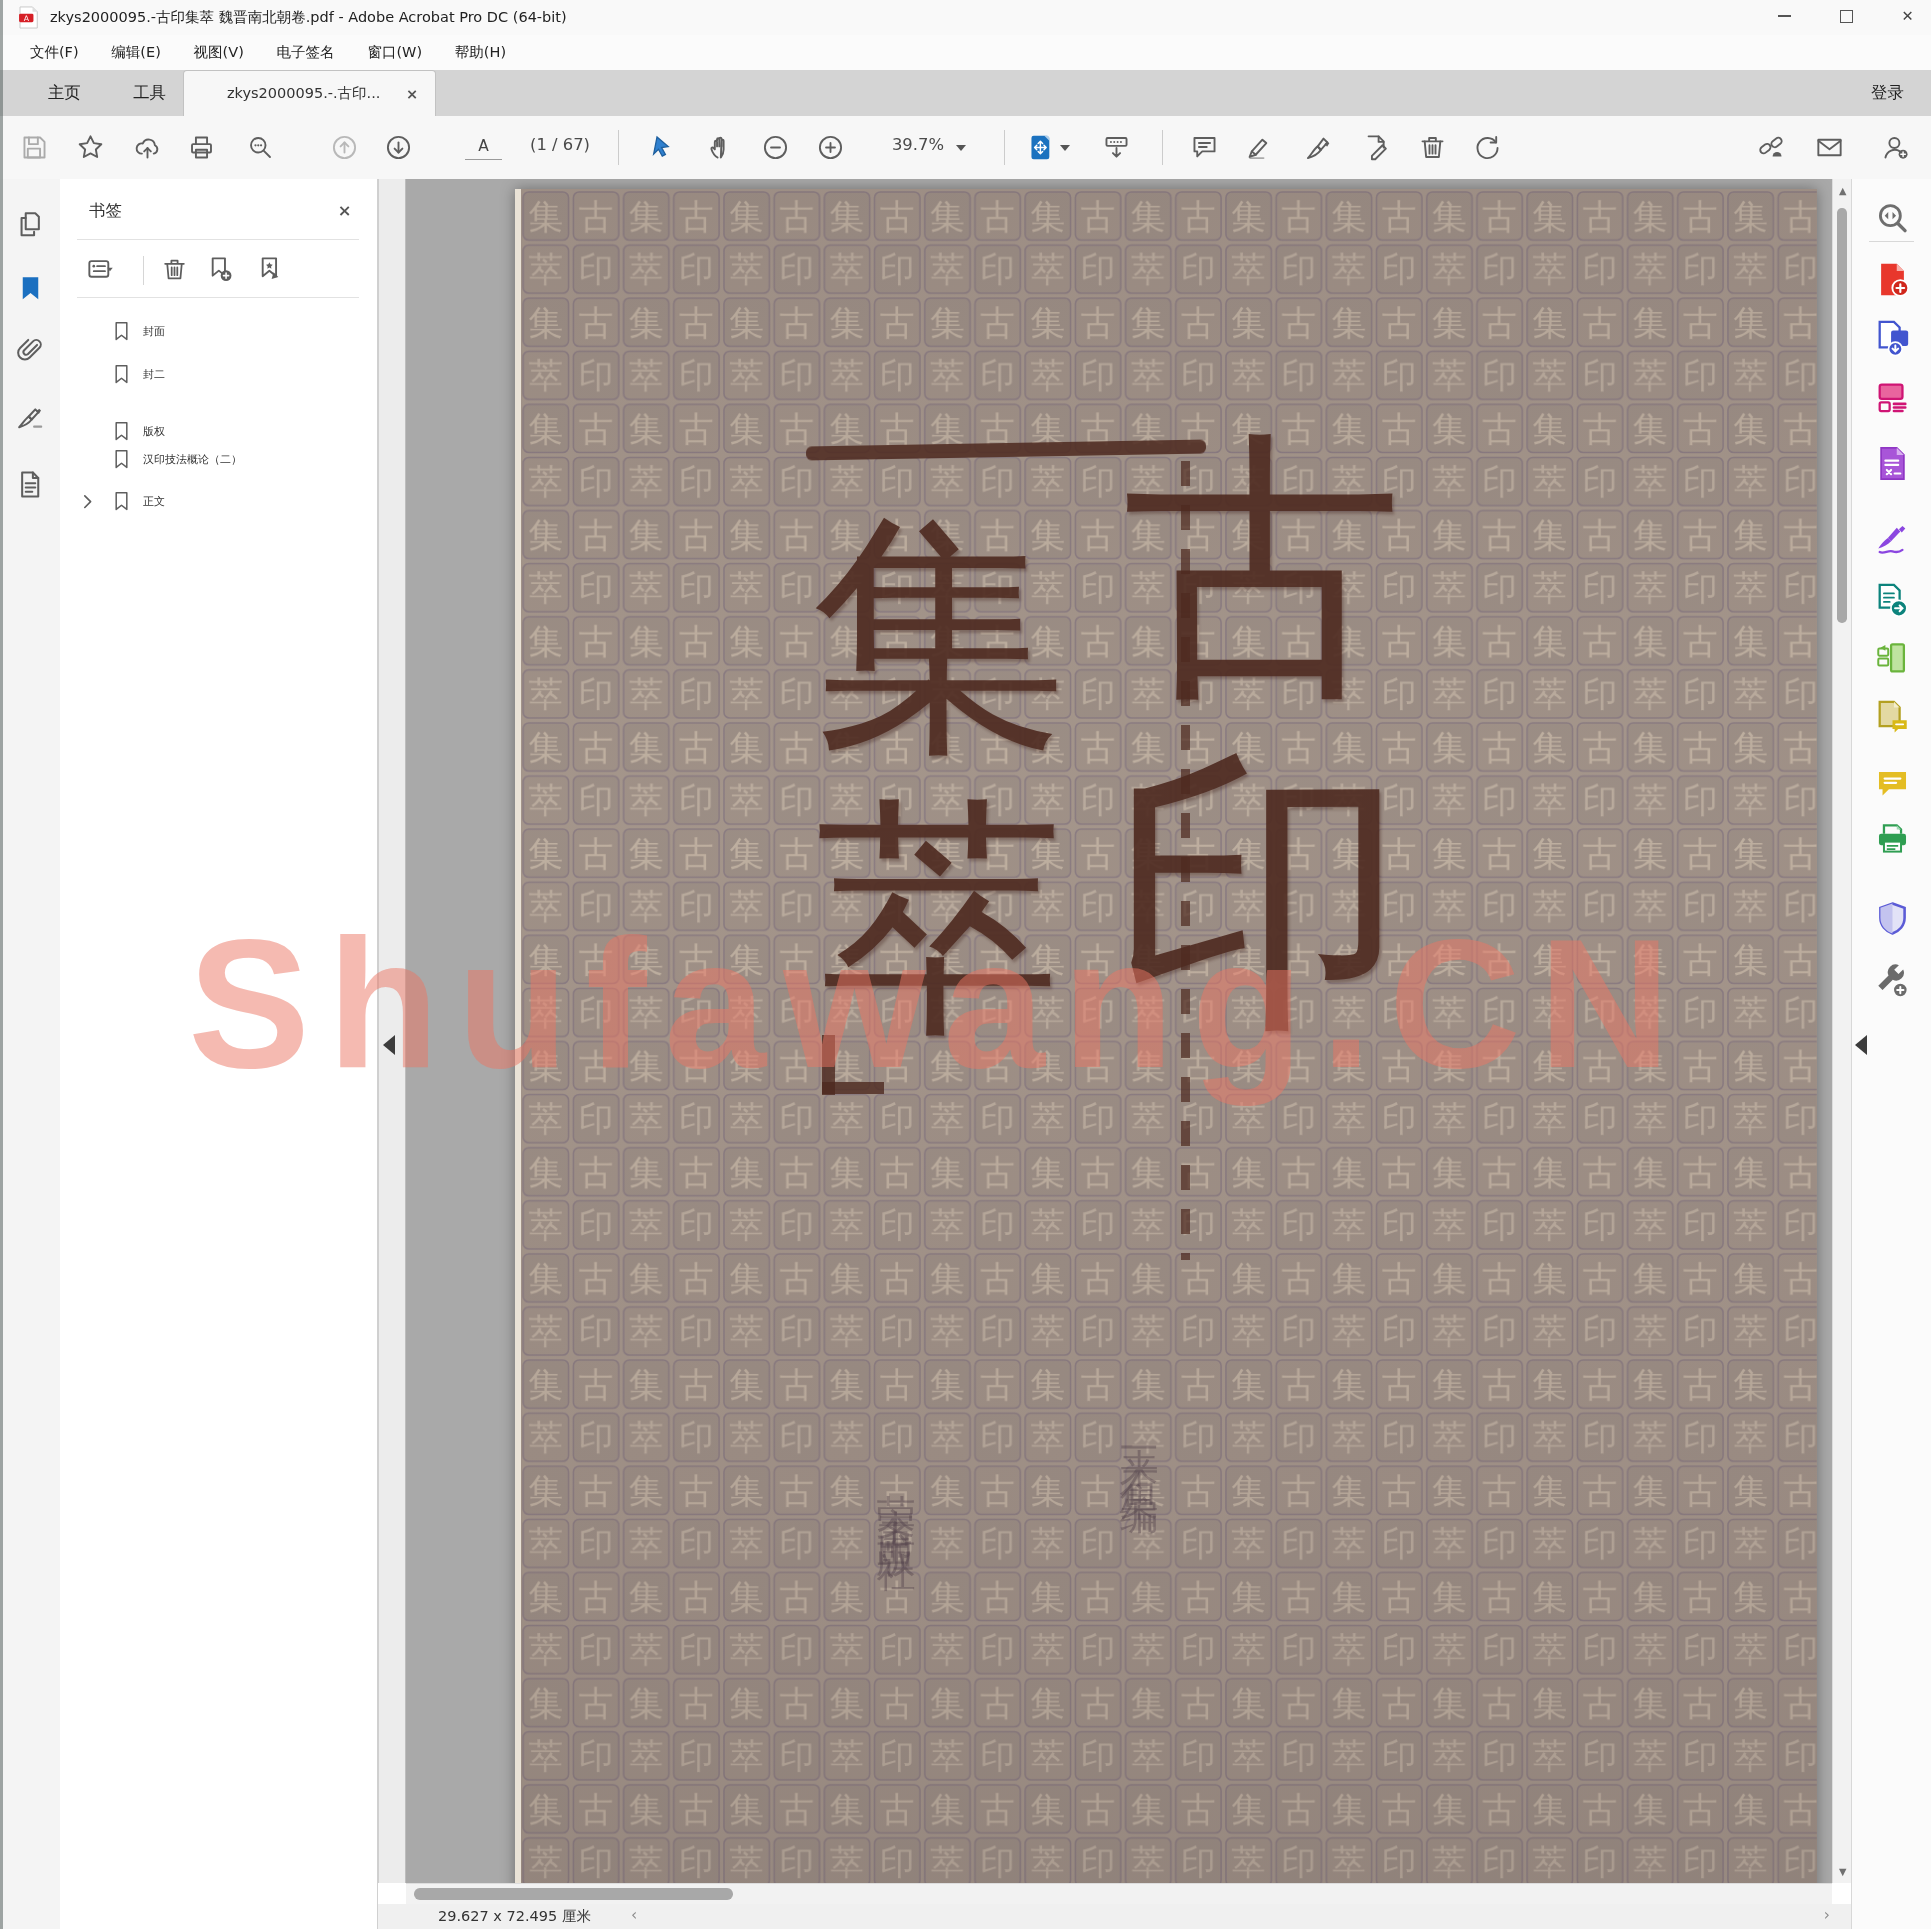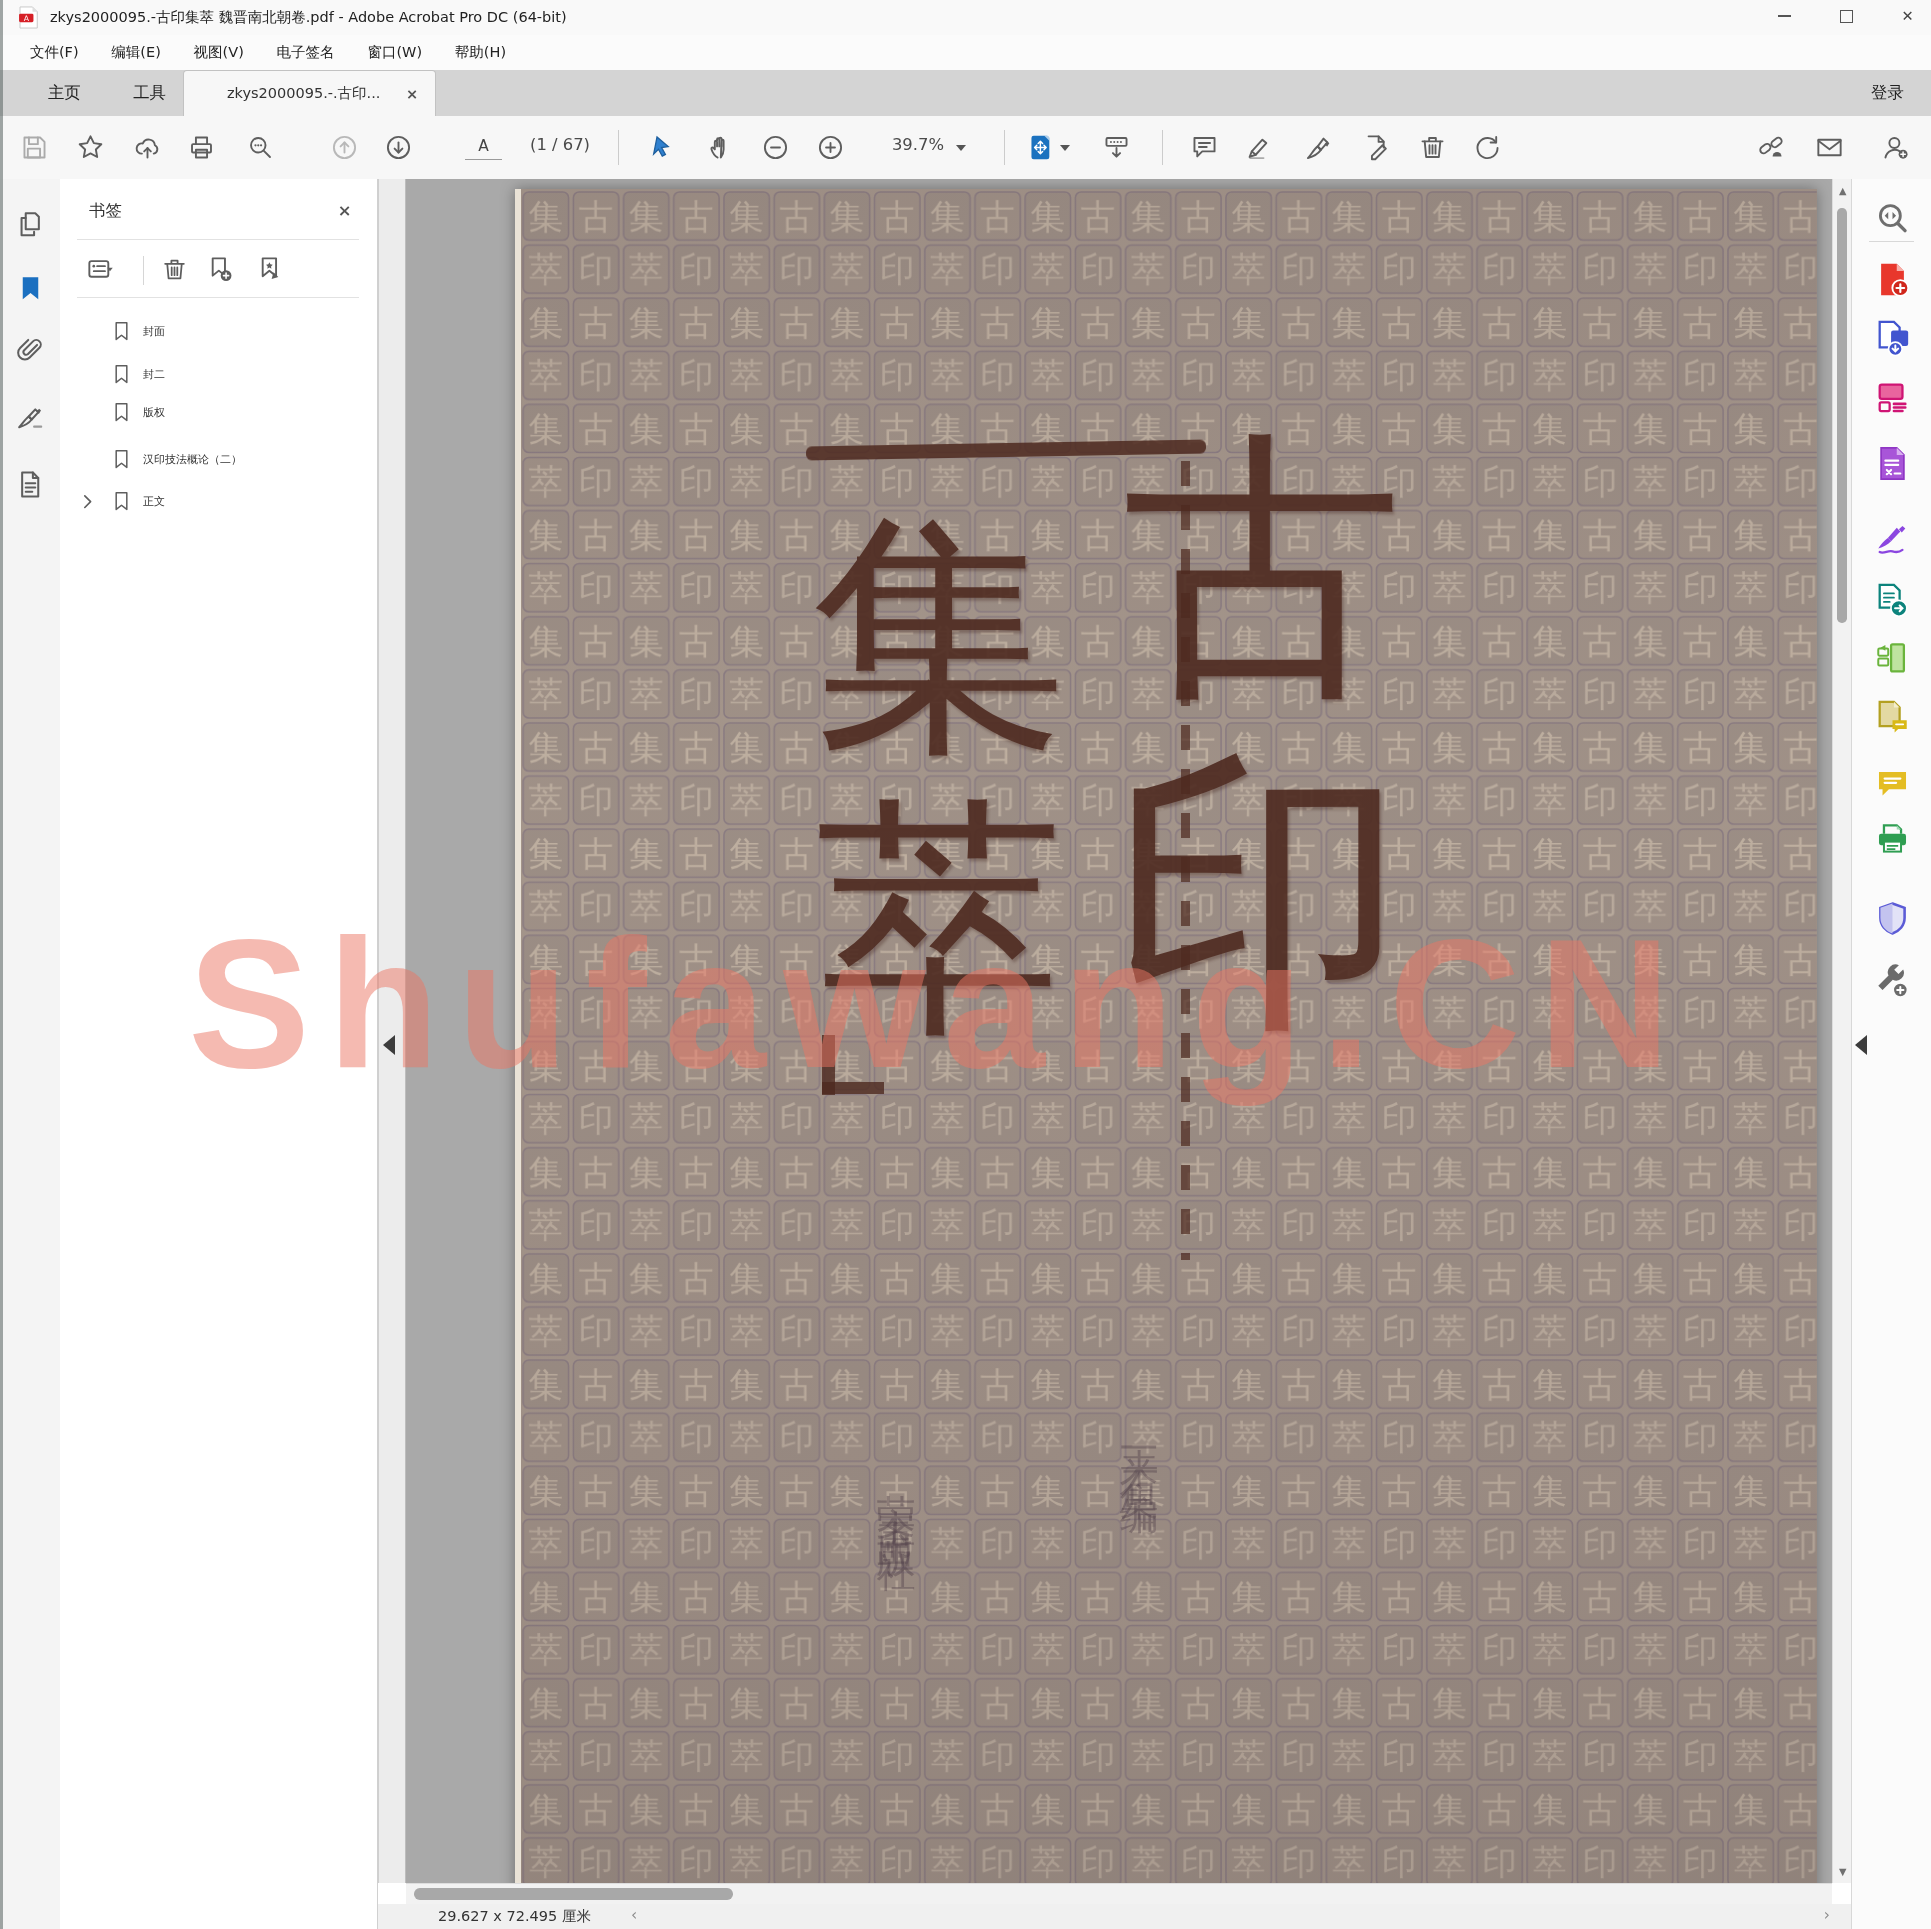--- a/index.html
+++ b/index.html
@@ -375,21 +375,21 @@
     <span class="lbl">封面</span>
   </div>
   <div class="abs bmrow" style="top:174px;">
     <span class="ribbon">
         <svg class="s" width="23" height="25" viewBox="0 0 26 26">
           <path d="M7 3h12v19l-6-4.8L7 22z"></path>
         </svg>
       </span>
     <span class="lbl">封二</span>
   </div>
-  <div class="abs bmrow" style="top:212px;">
+  <div class="abs bmrow" style="top:231px;">
     <span class="ribbon">
         <svg class="s" width="23" height="25" viewBox="0 0 26 26">
           <path d="M7 3h12v19l-6-4.8L7 22z"></path>
         </svg>
       </span>
     <span class="lbl">版权</span>
   </div>
   <div class="abs bmrow" style="top:259px;">
     <span class="ribbon">
         <svg class="s" width="23" height="25" viewBox="0 0 26 26">

